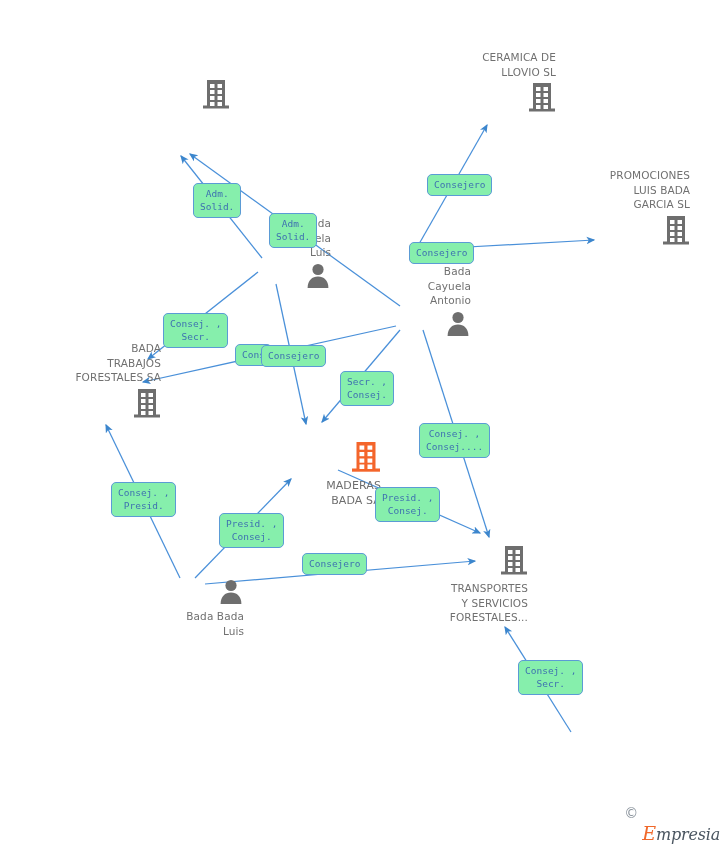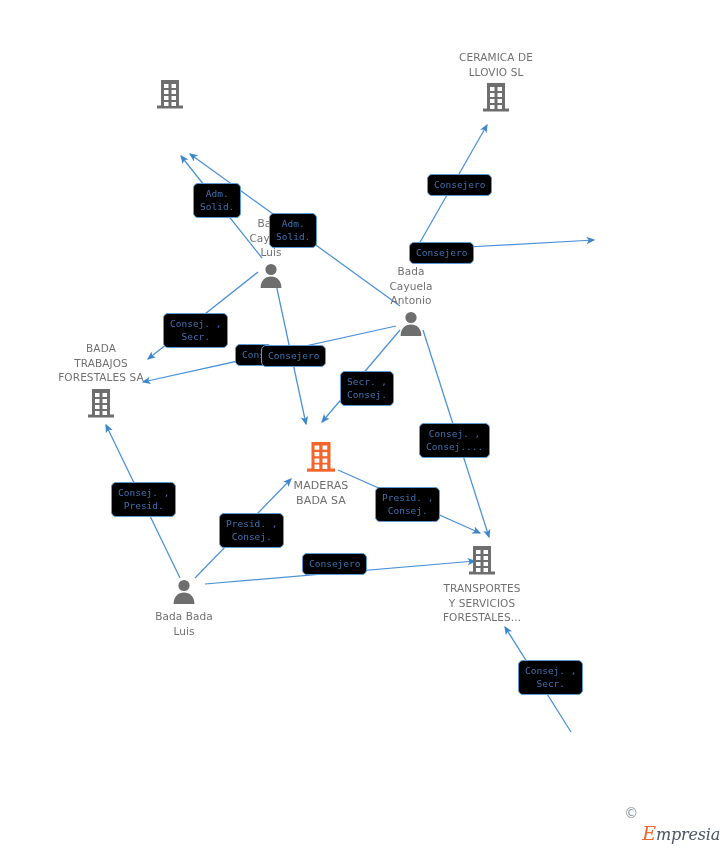--- a/index.html
+++ b/index.html
@@ -20,21 +20,21 @@
     background: #ffffff;
   }
   svg#edges {
     position: absolute;
     left: 0; top: 0;
     width: 728px;
     height: 850px;
   }
   .node {
     position: absolute;
-    text-align: center;
+    text-align: right;
     width: 120px;
     margin-left: -60px;
   }
   .node .glyph {
     display: block;
     margin: 0 auto;
   }
   .node .label {
     display: block;
     font-size: 10.5px;
@@ -49,21 +49,21 @@
     font-weight: normal;
     font-size: 11px;
   }
   .node.label-above .label {
     margin-top: 0;
     margin-bottom: 2px;
   }
   .edge-label {
     position: absolute;
     box-sizing: border-box;
-    background: #000000;
+    background: #86efac;
     border: 1.3px solid #5b9bd5;
     border-radius: 5px;
     color: #3f72b0;
     font-family: "DejaVu Sans Mono", monospace;
     font-size: 9.5px;
     line-height: 13px;
     text-align: center;
     padding: 3px 6px 4px 6px;
     white-space: pre-line;
     box-shadow: 0 0 0 0 rgba(0,0,0,0);
@@ -166,20 +166,39 @@
         <rect x="8" y="12" width="4.5" height="4" fill="#fff"></rect>
         <rect x="15.5" y="12" width="4.5" height="4" fill="#fff"></rect>
         <rect x="8" y="18" width="4.5" height="4" fill="#fff"></rect>
         <rect x="15.5" y="18" width="4.5" height="4" fill="#fff"></rect>
         <rect x="8" y="24" width="4.5" height="4" fill="#fff"></rect>
         <rect x="15.5" y="24" width="4.5" height="4" fill="#fff"></rect>
       </svg>
     </span>
   </div>
 
+  <div class="node label-above" style="left:630px; top:168px;">
+    <span class="label">PROMOCIONES
+LUIS BADA
+GARCIA SL</span>
+    <span class="glyph">
+      <svg width="28" height="32" viewBox="0 0 28 32">
+        <rect x="5" y="2" width="18" height="26" fill="#6e6e6e"></rect>
+        <rect x="1" y="27.5" width="26" height="3" fill="#6e6e6e"></rect>
+        <rect x="8" y="6" width="4.5" height="4" fill="#fff"></rect>
+        <rect x="15.5" y="6" width="4.5" height="4" fill="#fff"></rect>
+        <rect x="8" y="12" width="4.5" height="4" fill="#fff"></rect>
+        <rect x="15.5" y="12" width="4.5" height="4" fill="#fff"></rect>
+        <rect x="8" y="18" width="4.5" height="4" fill="#fff"></rect>
+        <rect x="15.5" y="18" width="4.5" height="4" fill="#fff"></rect>
+        <rect x="8" y="24" width="4.5" height="4" fill="#fff"></rect>
+        <rect x="15.5" y="24" width="4.5" height="4" fill="#fff"></rect>
+      </svg>
+    </span>
+  </div>
 
   <div class="node label-above" style="left:101px; top:341px;">
     <span class="label">BADA
 TRABAJOS
 FORESTALES SA</span>
     <span class="glyph">
       <svg width="28" height="32" viewBox="0 0 28 32">
         <rect x="5" y="2" width="18" height="26" fill="#6e6e6e"></rect>
         <rect x="1" y="27.5" width="26" height="3" fill="#6e6e6e"></rect>
         <rect x="8" y="6" width="4.5" height="4" fill="#fff"></rect>
@@ -206,21 +225,21 @@
         <rect x="8.5" y="18.5" width="4.8" height="4.2" fill="#fff"></rect>
         <rect x="16.5" y="18.5" width="4.8" height="4.2" fill="#fff"></rect>
         <rect x="8.5" y="24.5" width="4.8" height="4.5" fill="#fff"></rect>
         <rect x="16.5" y="24.5" width="4.8" height="4.5" fill="#fff"></rect>
       </svg>
     </span>
     <span class="label">MADERAS
 BADA SA</span>
   </div>
 
-  <div class="node" style="left:482px; top:544px;">
+  <div class="node" style="left:468px; top:544px;">
     <span class="glyph">
       <svg width="28" height="32" viewBox="0 0 28 32">
         <rect x="5" y="2" width="18" height="26" fill="#6e6e6e"></rect>
         <rect x="1" y="27.5" width="26" height="3" fill="#6e6e6e"></rect>
         <rect x="8" y="6" width="4.5" height="4" fill="#fff"></rect>
         <rect x="15.5" y="6" width="4.5" height="4" fill="#fff"></rect>
         <rect x="8" y="12" width="4.5" height="4" fill="#fff"></rect>
         <rect x="15.5" y="12" width="4.5" height="4" fill="#fff"></rect>
         <rect x="8" y="18" width="4.5" height="4" fill="#fff"></rect>
         <rect x="15.5" y="18" width="4.5" height="4" fill="#fff"></rect>

